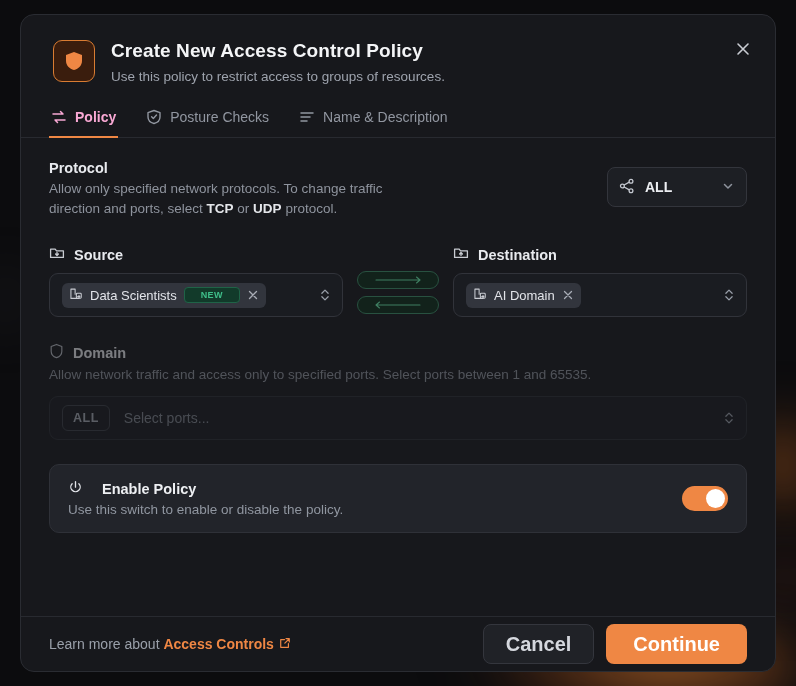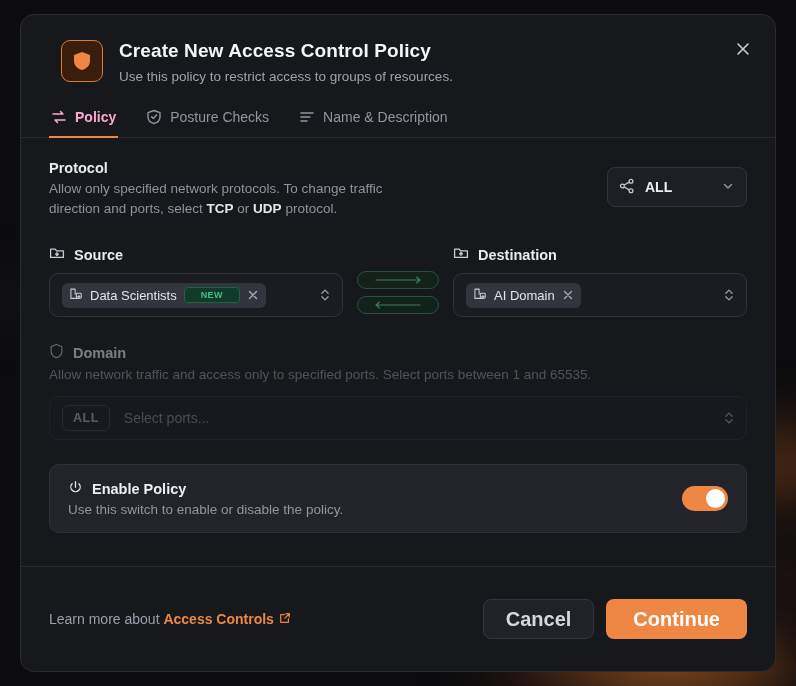--- a/index.html
+++ b/index.html
@@ -38,21 +38,21 @@
     position: absolute; left: 20px; top: 14px;
     width: 756px; height: 658px;
     background: #17181c;
     border: 1px solid #2a2c32;
     border-radius: 14px;
     overflow: hidden;
     display: flex; flex-direction: column;
   }
 
   
-  .modal-head { padding: 22px 28px 0 40px; position: relative; }
+  .modal-head { padding: 22px 28px 0 32px; position: relative; }
   .head-row { display: flex; align-items: flex-start; gap: 16px; }
   .brand-icon {
     width: 42px; height: 42px; flex: none;
     border: 1px solid #d97c32;
     background: #3a1d0d;
     border-radius: 9px;
     display: flex; align-items: center; justify-content: center;
     margin-top: 3px;
   }
   .brand-icon svg { display: block; }
@@ -158,36 +158,36 @@
   .ports-placeholder { font-size: 14px; color: #7e838d; margin-left: 14px; }
 
   
   .enable-box {
     margin-top: 24px; background: #22242a; border: 1px solid #2f3views;
     border: 1px solid #2f3138; border-radius: 10px;
     padding: 15px 18px; display: flex; align-items: center;
   }
   .enable-title {
     font-size: 14.5px; font-weight: bold; color: #edeff2;
-    display: flex; align-items: center; gap: 9px;
+    display: flex; align-items: center; gap: 19px;
   }
   .enable-desc { font-size: 13.5px; color: #9096a0; margin-top: 4px; }
   .switch {
     margin-left: auto; width: 46px; height: 25px; border-radius: 13px;
     background: #ef8744; position: relative; cursor: pointer; flex: none;
   }
   .switch .knob {
     position: absolute; right: 3px; top: 3px;
     width: 19px; height: 19px; border-radius: 50%; background: #fff;
   }
 
   
   .modal-foot {
     margin-top: 22px; border-top: 1px solid #282a30;
-    padding: 32px 28px; display: flex; align-items: center;
+    padding: 7px 28px; display: flex; align-items: center;
   }
   .learn { font-size: 14px; color: #9aa0aa; }
   .learn a {
     color: #ef8744; text-decoration: none; font-weight: bold;
     display: inline-flex; align-items: center; gap: 5px; text-align: right;
   }
   .foot-btns { margin-left: auto; display: flex; gap: 12px; }
   .btn {
     height: 40px; border-radius: 8px; font-size: 20px; cursor: pointer;
     display: flex; align-items: center; justify-content: center;

